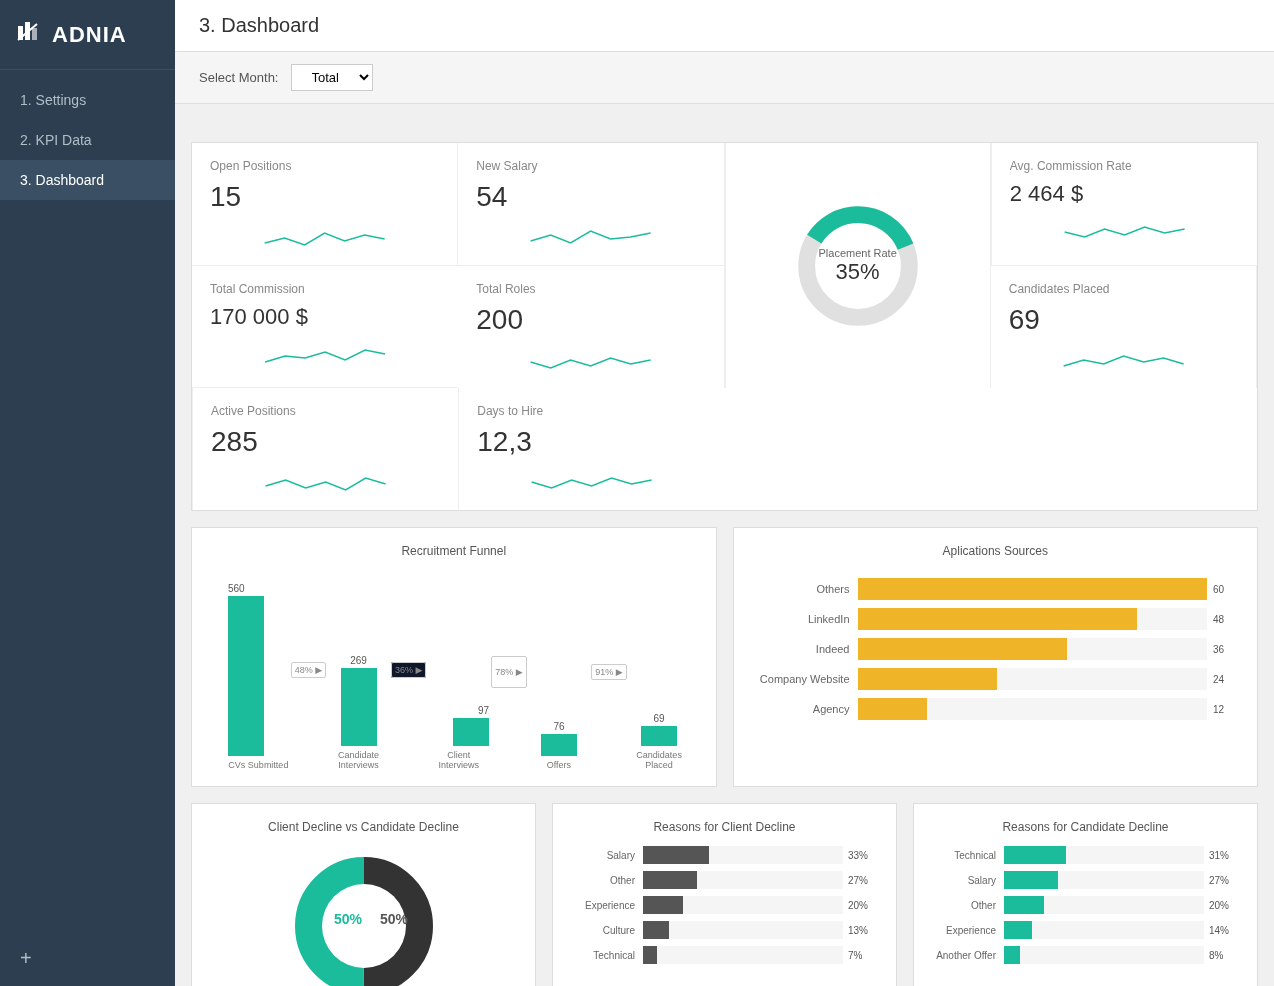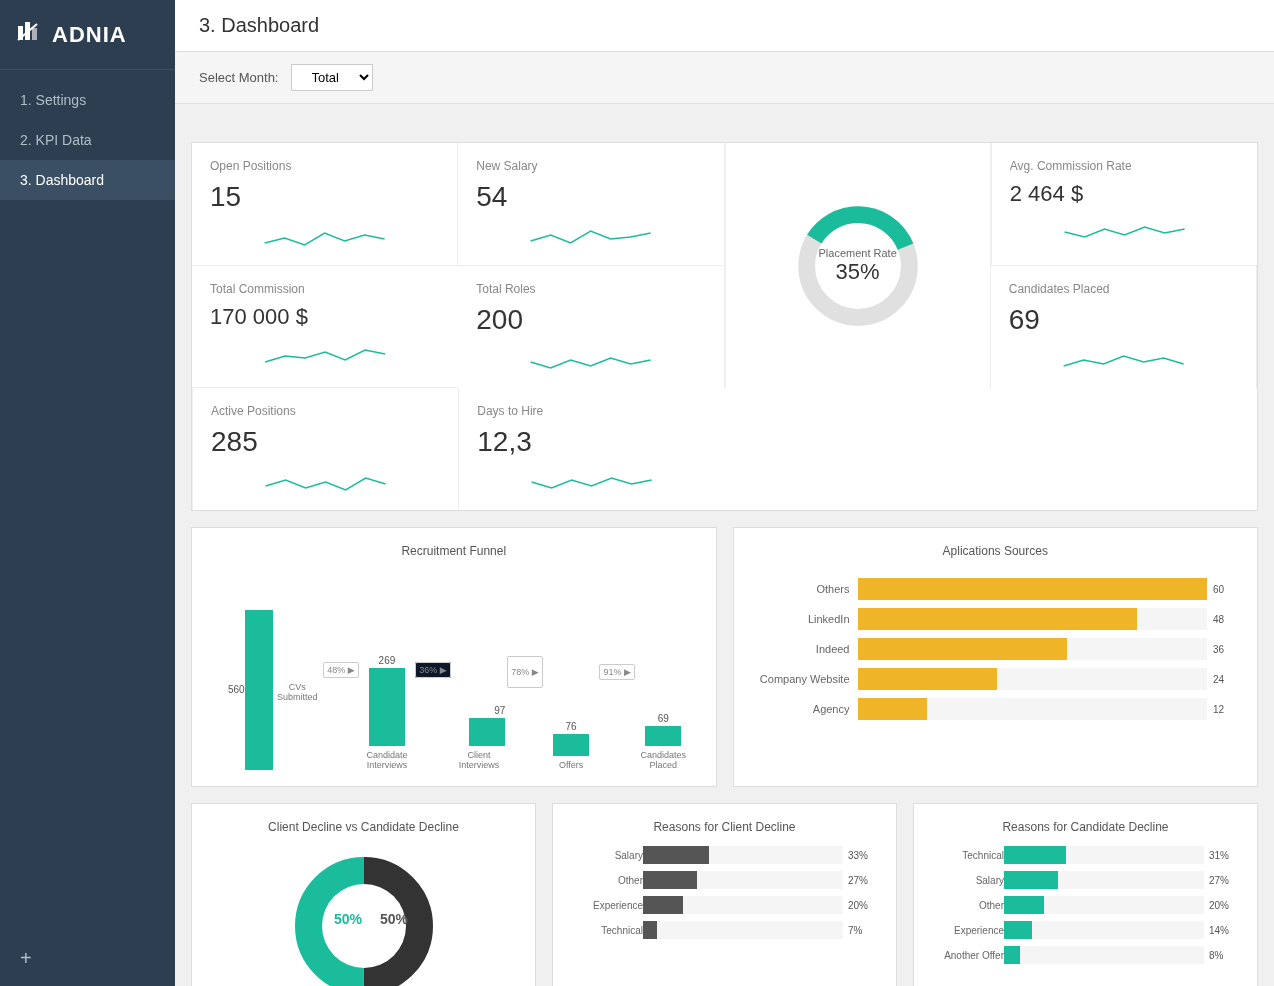--- a/index.html
+++ b/index.html
@@ -206,21 +206,21 @@
     .decline-item {
       display: flex;
       align-items: center;
       margin-bottom: 7px;
     }
     .decline-label {
       width: 70px;
       font-size: 10px;
       color: #666;
       text-align: right;
-      padding-right: 0;
+      padding-right: 8px;
     }
     .decline-bar-wrap {
       flex: 1;
       height: 18px;
       background: #f5f5f5;
     }
     .decline-bar-dark {
       height: 100%;
       background: #555;
     }
@@ -372,21 +372,21 @@
         </div>
       </div>
     </div>
 
     <div class="charts-row">
 
       <div class="chart-card">
         <div class="chart-title">Recruitment Funnel</div>
         <div style="display:flex; align-items:flex-end; height:200px; padding:0 10px 0 20px; position:relative;">
 
-          <div style="display:flex;flex-direction:row;align-items:center;flex:1;">
+          <div style="display:flex;flex-direction:column;flex:1;">
             <span style="font-size:10px;color:#555;margin-bottom:2px;">560</span>
             <div style="background:#1abc9c;width:36px;height:160px;"></div>
             <span style="font-size:9px;color:#777;margin-top:4px;text-align:center;">CVs Submitted</span>
           </div>
 
           <div style="align-self:center;font-size:9px;color:#aaa;padding:0 2px;display:flex;flex-direction:column;align-items:center;">
             <span style="background:#fff;border:1px solid #ccc;border-radius:2px;padding:2px 3px;font-size:9px;color:#888;">48% ▶</span>
           </div>
 
           <div style="display:flex;flex-direction:column;align-items:center;flex:1;">
@@ -504,20 +504,27 @@
             <span class="decline-pct">27%</span>
           </div>
           <div class="decline-item">
             <span class="decline-label">Experience</span>
             <div class="decline-bar-wrap">
               <div class="decline-bar-dark" style="width:20%;"></div>
             </div>
             <span class="decline-pct">20%</span>
           </div>
           <div class="decline-item">
+            <span class="decline-label">Culture</span>
+            <div class="decline-bar-wrap">
+              <div class="decline-bar-dark" style="width:13%;"></div>
+            </div>
+            <span class="decline-pct">13%</span>
+          </div>
+          <div class="decline-item">
             <span class="decline-label">Technical</span>
             <div class="decline-bar-wrap">
               <div class="decline-bar-dark" style="width:7%;"></div>
             </div>
             <span class="decline-pct">7%</span>
           </div>
         </div>
       </div>
 
       <div class="bottom-card">

